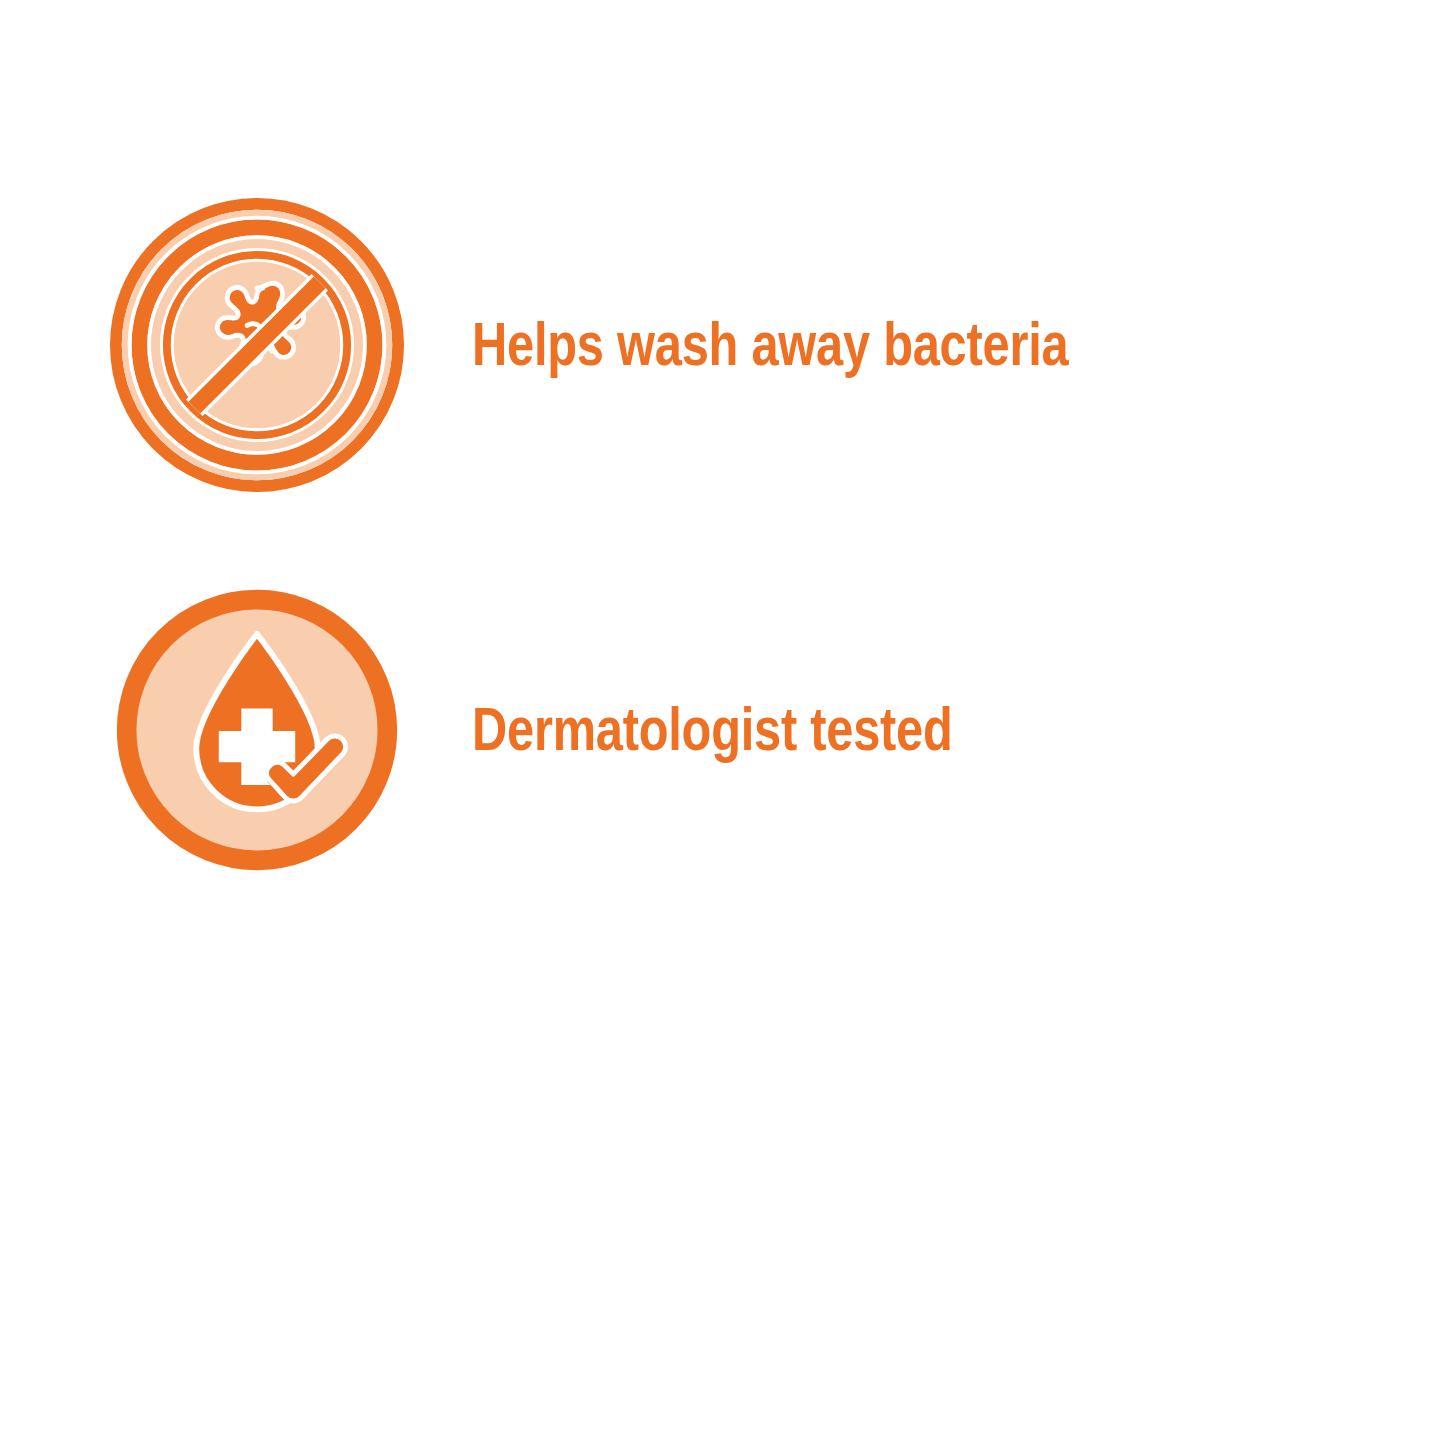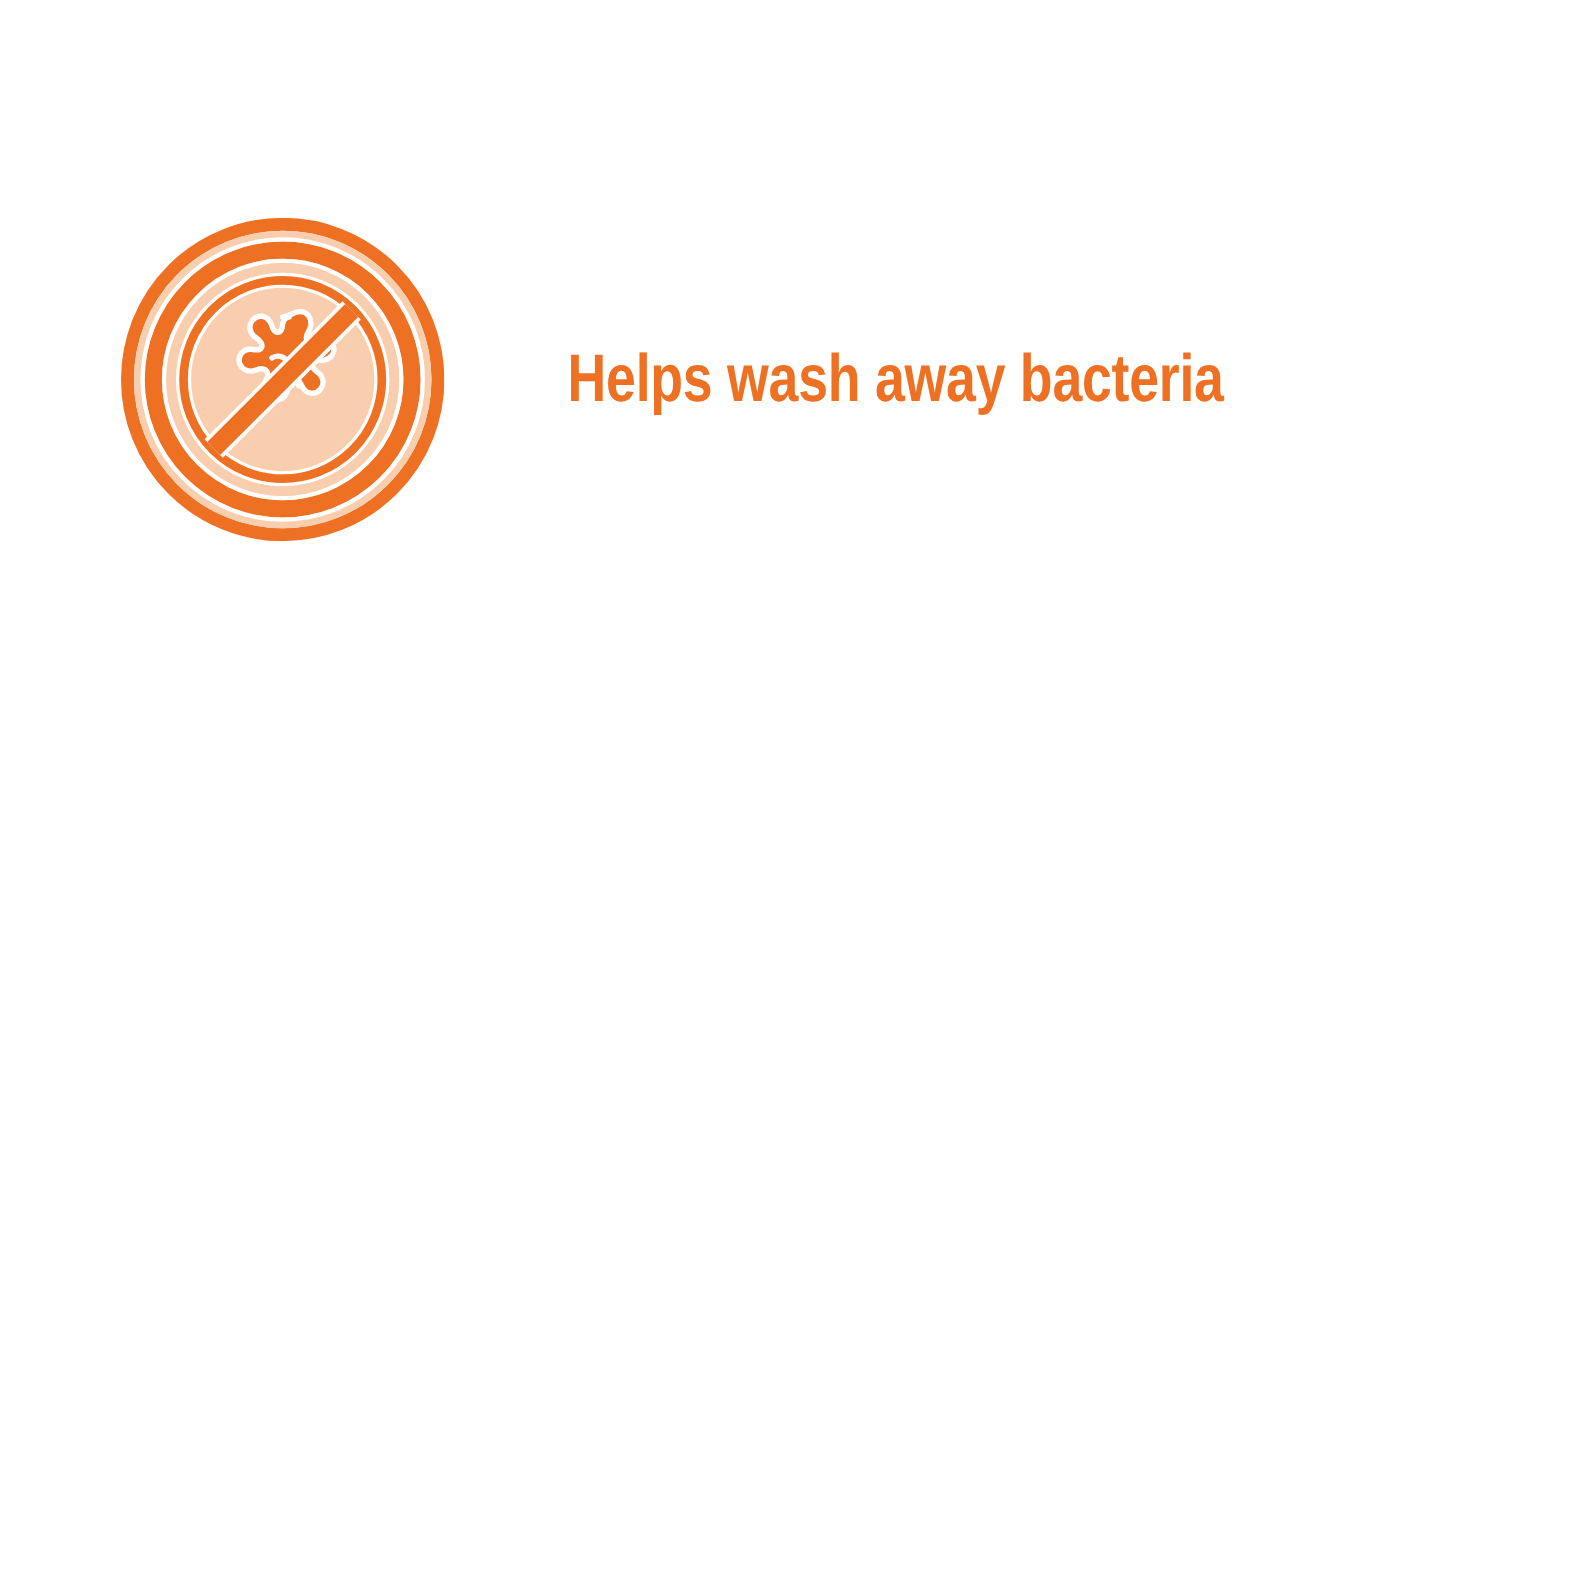--- a/index.html
+++ b/index.html
@@ -17,21 +17,20 @@
     position: relative;
     width: 1445px;
     height: 1445px;
     background: #ffffff;
   }
   .feature-row {
     position: absolute;
     display: flex;
     align-items: center;
     left: 110px;
-    gap: 44px;
   }
   .icon-wrap {
     width: 294px;
     height: 294px;
     flex: 0 0 294px;
     position: relative;
   }
   .icon-wrap svg {
     display: block;
     width: 294px;
@@ -102,15 +101,39 @@
 
         <g>
           <line x1="86" y1="214" x2="214" y2="86" stroke="#FFFFFF" stroke-width="24" stroke-linecap="butt"></line>
           <line x1="86" y1="214" x2="214" y2="86" stroke="#ED7023" stroke-width="17" stroke-linecap="butt"></line>
         </g>
       </svg>
     </div>
     <div class="feature-text" id="text-bacteria">Helps wash away bacteria</div>
   </div>
 
+  <div class="feature-row" id="row-derm">
+    <div class="icon-wrap">
+      <svg viewBox="0 0 300 300" xmlns="http://www.w3.org/2000/svg" aria-hidden="true">
+        <circle cx="150" cy="150" r="140" fill="#F9CEAE"></circle>
+        <circle cx="150" cy="150" r="133" fill="none" stroke="#ED7023" stroke-width="20"></circle>
+
+        <path d="M150 52
+                 C150 52 88 131 88 169
+                 a62 62 0 0 0 124 0
+                 C212 131 150 52 150 52 Z" fill="#ED7023" stroke="#FFFFFF" stroke-width="6" stroke-linejoin="round"></path>
+
+        <path d="M134 128 h32 v23 h23 v32 h-23 v23 h-32 v-23 h-23 v-32 h23 z" fill="#FFFFFF"></path>
+
+        <path d="M170 197 l16 16 l42 -44" fill="none" stroke="#ED7023" stroke-width="22" stroke-linecap="round" stroke-linejoin="round"></path>
+        <path d="M170 197 l16 16 l42 -44" fill="none" stroke="#FFFFFF" stroke-width="30" stroke-linecap="round" stroke-linejoin="round" opacity="0"></path>
+        <path d="M170 197 l16 16 l42 -44" fill="none" stroke="#FFFFFF" stroke-width="5" stroke-linecap="round" stroke-linejoin="round" style="stroke-dasharray:none" transform="translate(0,0)" opacity="0"></path>
+
+        <g fill="none" stroke="#FFFFFF" stroke-width="5" stroke-linecap="round" stroke-linejoin="round">
+          <path d="M161 199 a11 11 0 0 1 16 -14 l10 10 l35 -36 a11 11 0 0 1 16 15 l-43 45 a11 11 0 0 1 -16 0 z"></path>
+        </g>
+      </svg>
+    </div>
+    <div class="feature-text" id="text-derm">Dermatologist tested</div>
+  </div>
 
 
 </div>
 
 </body></html>

